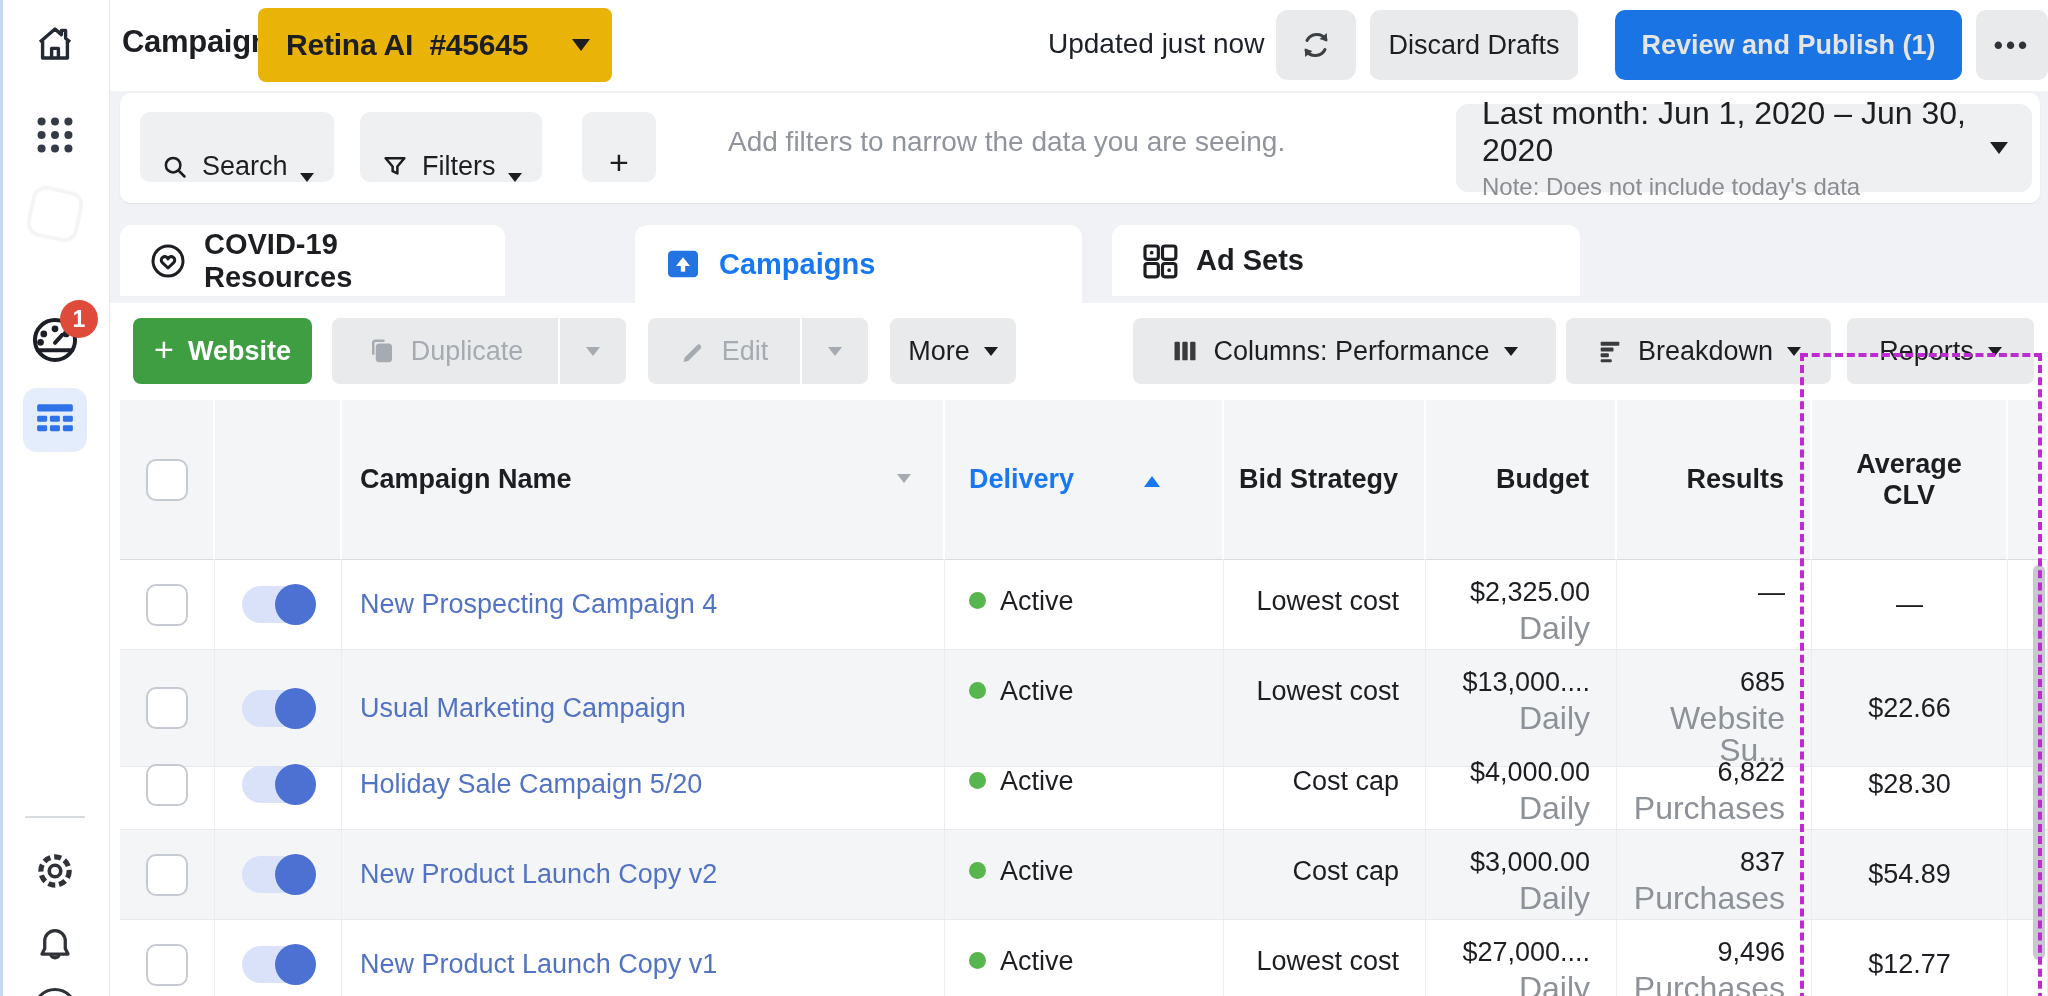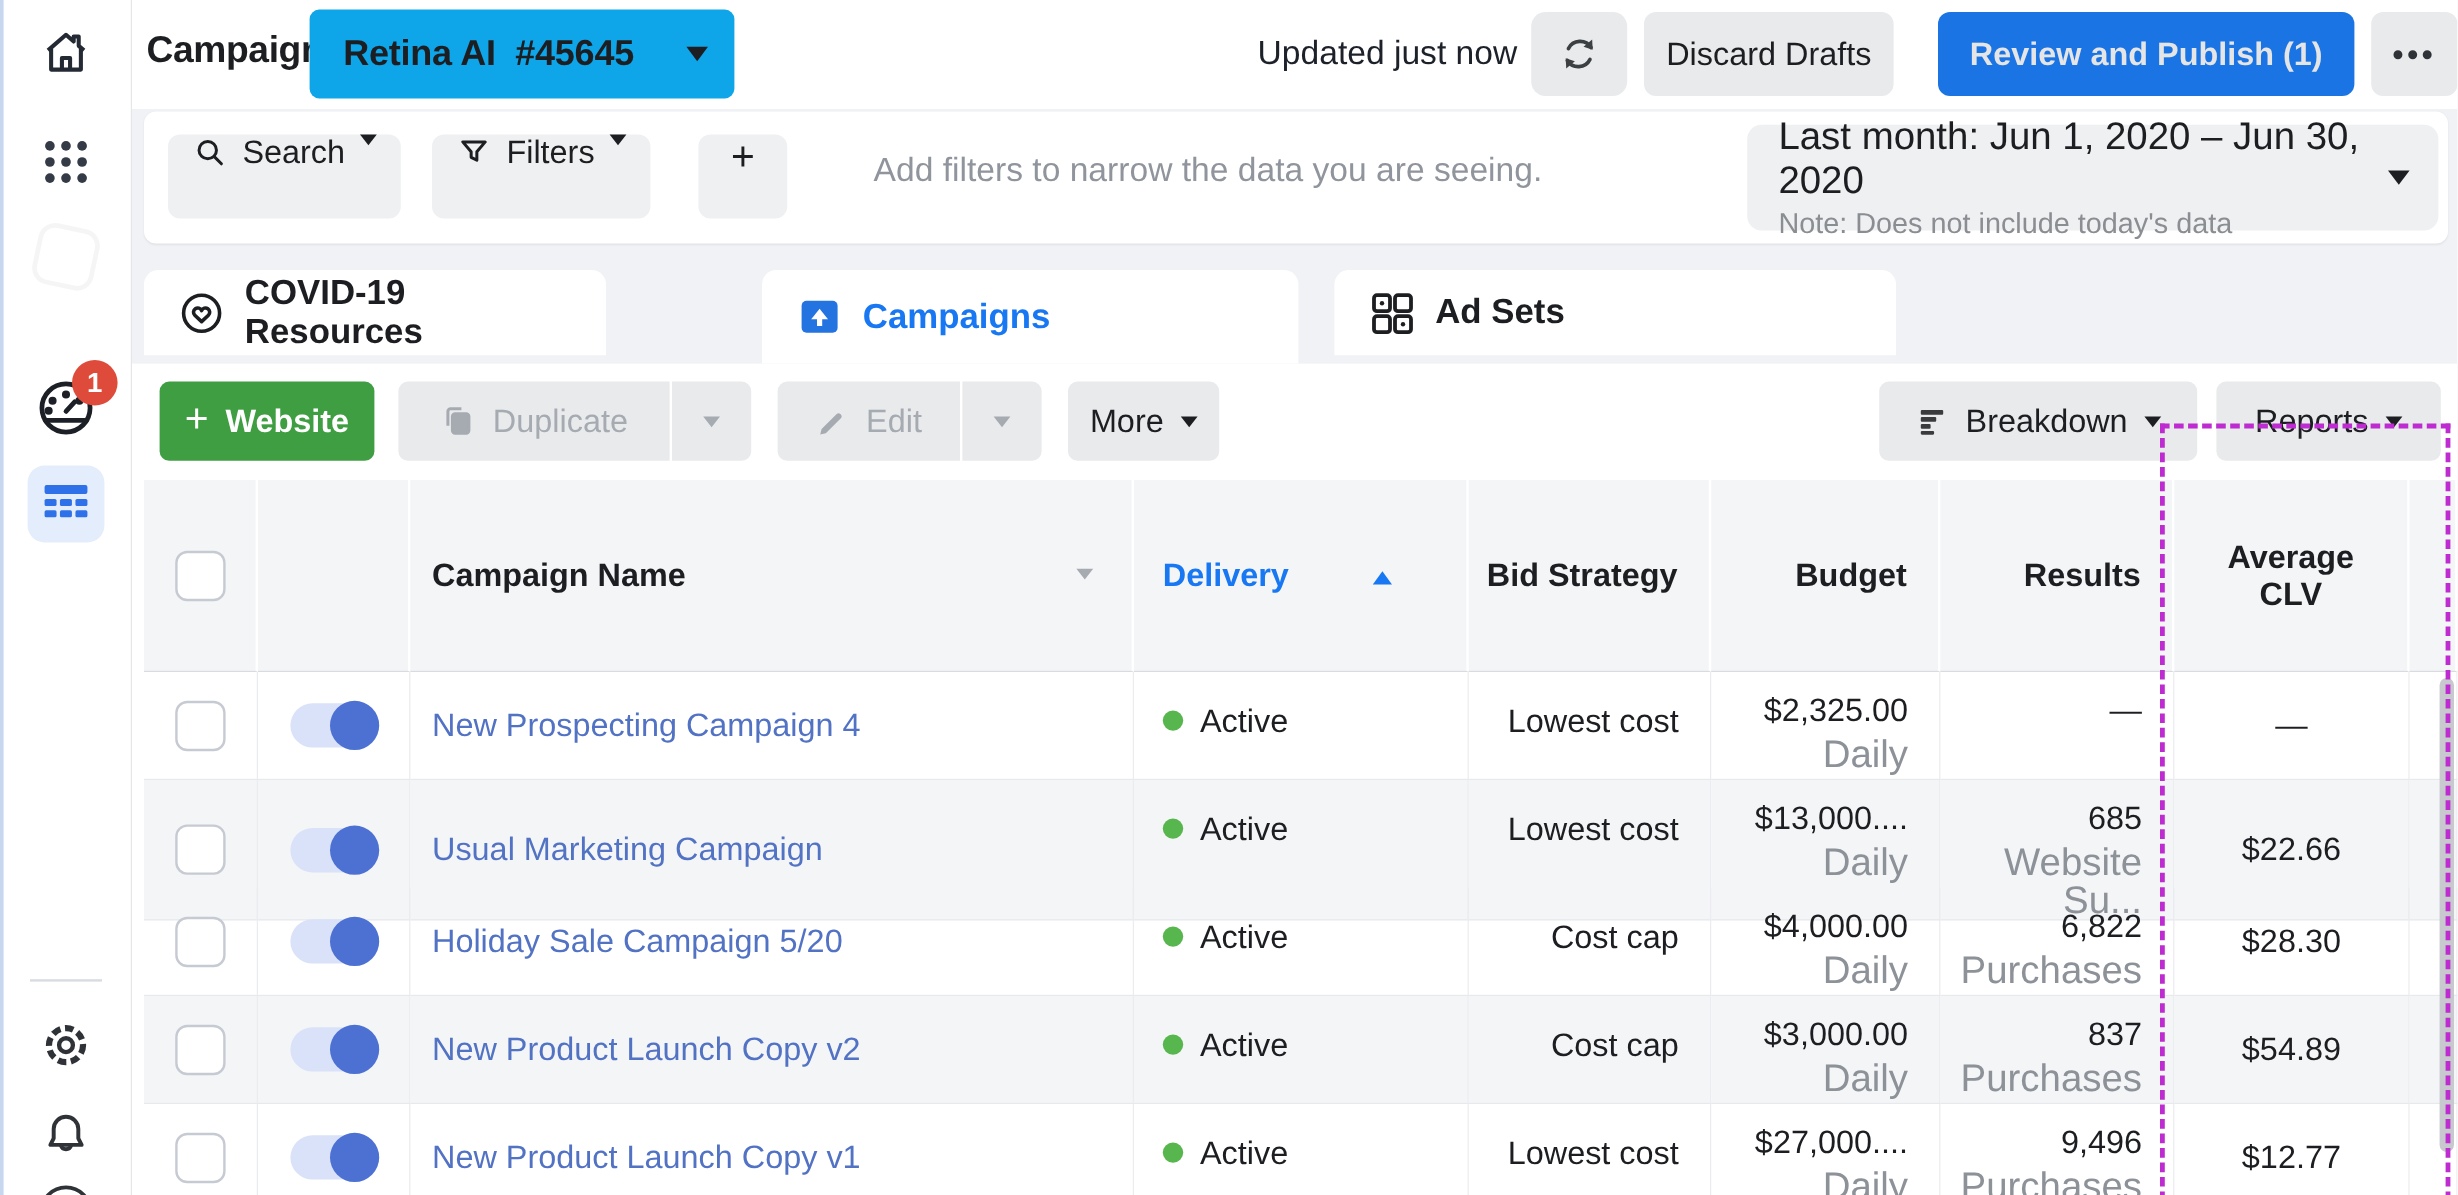--- a/index.html
+++ b/index.html
@@ -16,40 +16,40 @@
   .side-sel { position:absolute; left:23px; top:388px; width:64px; height:64px; background:#E4EDFB; border-radius:14px;
     display:flex; align-items:center; justify-content:center; }
   .side-div { position:absolute; left:25px; top:816px; width:60px; height:2px; background:#D8DBE0; }
   .badge { position:absolute; left:60px; top:300px; min-width:38px; height:38px; border-radius:19px; background:#DF4B3B;
     color:#fff; font-size:23px; font-weight:bold; display:flex; align-items:center; justify-content:center; z-index:2; }
   .part-circle { position:absolute; left:33px; top:988px; width:44px; height:44px; border:3px solid #2F3338; border-radius:50%; }
 
   
   .topbar { position:absolute; left:110px; top:0; width:1938px; height:91px; background:#fff; }
   .topbar-title { position:absolute; left:12px; top:24px; font-size:31px; font-weight:bold; letter-spacing:-.3px; }
-  .account-pill { position:absolute; left:148px; top:8px; width:354px; height:74px; background:#0ea5e9; border-radius:8px;
+  .account-pill { position:absolute; left:148px; top:8px; width:354px; height:74px; background:#eab308; border-radius:8px;
     display:flex; align-items:center; padding:0 22px 0 28px; cursor:pointer; }
   .account-pill .lbl { font-size:30px; font-weight:bold; letter-spacing:-.2px; white-space:pre; }
   .account-pill .sp { flex:1; }
   .updated { position:absolute; left:938px; top:28px; font-size:28px; color:#1D2129; }
   .icon-pill { position:absolute; top:10px; height:70px; background:#E9EAEC; border-radius:12px;
     display:flex; align-items:center; justify-content:center; cursor:pointer; }
   .refresh-pill { left:1166px; width:80px; }
   .txt-pill { position:absolute; top:10px; height:70px; background:#E9EAEC; border-radius:10px;
     display:flex; align-items:center; justify-content:center; font-size:27px; cursor:pointer; }
   .discard { left:1260px; width:208px; }
   .publish { position:absolute; left:1505px; top:10px; width:347px; height:70px; background:#1B74E4; border-radius:10px;
     color:#e5e5e5; font-weight:bold; font-size:27px; display:flex; align-items:center; justify-content:center; cursor:pointer; }
   .more-dots { left:1866px; width:72px; font-weight:bold; font-size:26px; letter-spacing:3px; color:#2F3338; }
 
   
   .filter-band { position:absolute; left:110px; top:91px; width:1938px; height:134px; background:#F0F2F5; }
   .filter-box { position:absolute; left:10px; top:2px; width:1920px; height:110px; background:#fff; border-radius:10px;
     box-shadow:0 1px 2px rgba(0,0,0,.07); }
-  .fpill { position:absolute; top:19px; height:70px; background:#EFF0F2; border-radius:10px; display:flex; align-items:flex-start;
+  .fpill { position:absolute; top:19px; height:70px; background:#EFF0F2; border-radius:10px; display:flex; align-items:flex-end;
     gap:12px; padding:0 20px; font-size:27px; cursor:pointer; }
   .fsearch { left:20px; }
   .ffilters { left:240px; }
   .fplus { left:462px; width:74px; justify-content:center; font-size:34px; font-weight:300; padding:0; }
   .fplaceholder { position:absolute; left:608px; top:33px; font-size:28px; color:#90949C; }
   .daterange { position:absolute; right:8px; top:11px; width:576px; height:88px; background:#EFF0F2; border-radius:12px;
     display:flex; align-items:center; padding:0 24px 0 26px; cursor:pointer; }
   .daterange .lines { flex:1; }
   .daterange .l1 { font-size:32px; color:#1C1E21; }
   .daterange .l2 { font-size:24px; color:#8A8D91; margin-top:4px; }
@@ -319,20 +319,31 @@
     </div>
     <div class="tbtn edit-caret">
         <span class="cdn sm gray"></span>
       </div>
 
     <div class="tbtn morebtn">
       <span>More</span>
       <span class="cdn sm"></span>
     </div>
 
+    <div class="tbtn columnsbtn">
+      <span>
+        <svg width="28" height="28" viewBox="0 0 24 24" fill="#3A3B3C">
+          <rect x="3" y="4" width="4.6" height="16" rx="1"></rect>
+            <rect x="9.7" y="4" width="4.6" height="16" rx="1"></rect>
+            <rect x="16.4" y="4" width="4.6" height="16" rx="1"></rect>
+        </svg>
+      </span>
+      <span>Columns: Performance</span>
+      <span class="cdn sm"></span>
+    </div>
 
     <div class="tbtn breakdownbtn">
       <span>
         <svg width="28" height="28" viewBox="0 0 24 24" fill="#3A3B3C">
           <rect x="4" y="4" width="16" height="3.4" rx=".8"></rect>
             <rect x="4" y="9" width="11" height="3.4" rx=".8"></rect>
           <rect x="4" y="14" width="7" height="3.4" rx=".8"></rect>
             <rect x="4" y="19" width="9.5" height="2.6" rx=".8"></rect>
         </svg>
       </span>

